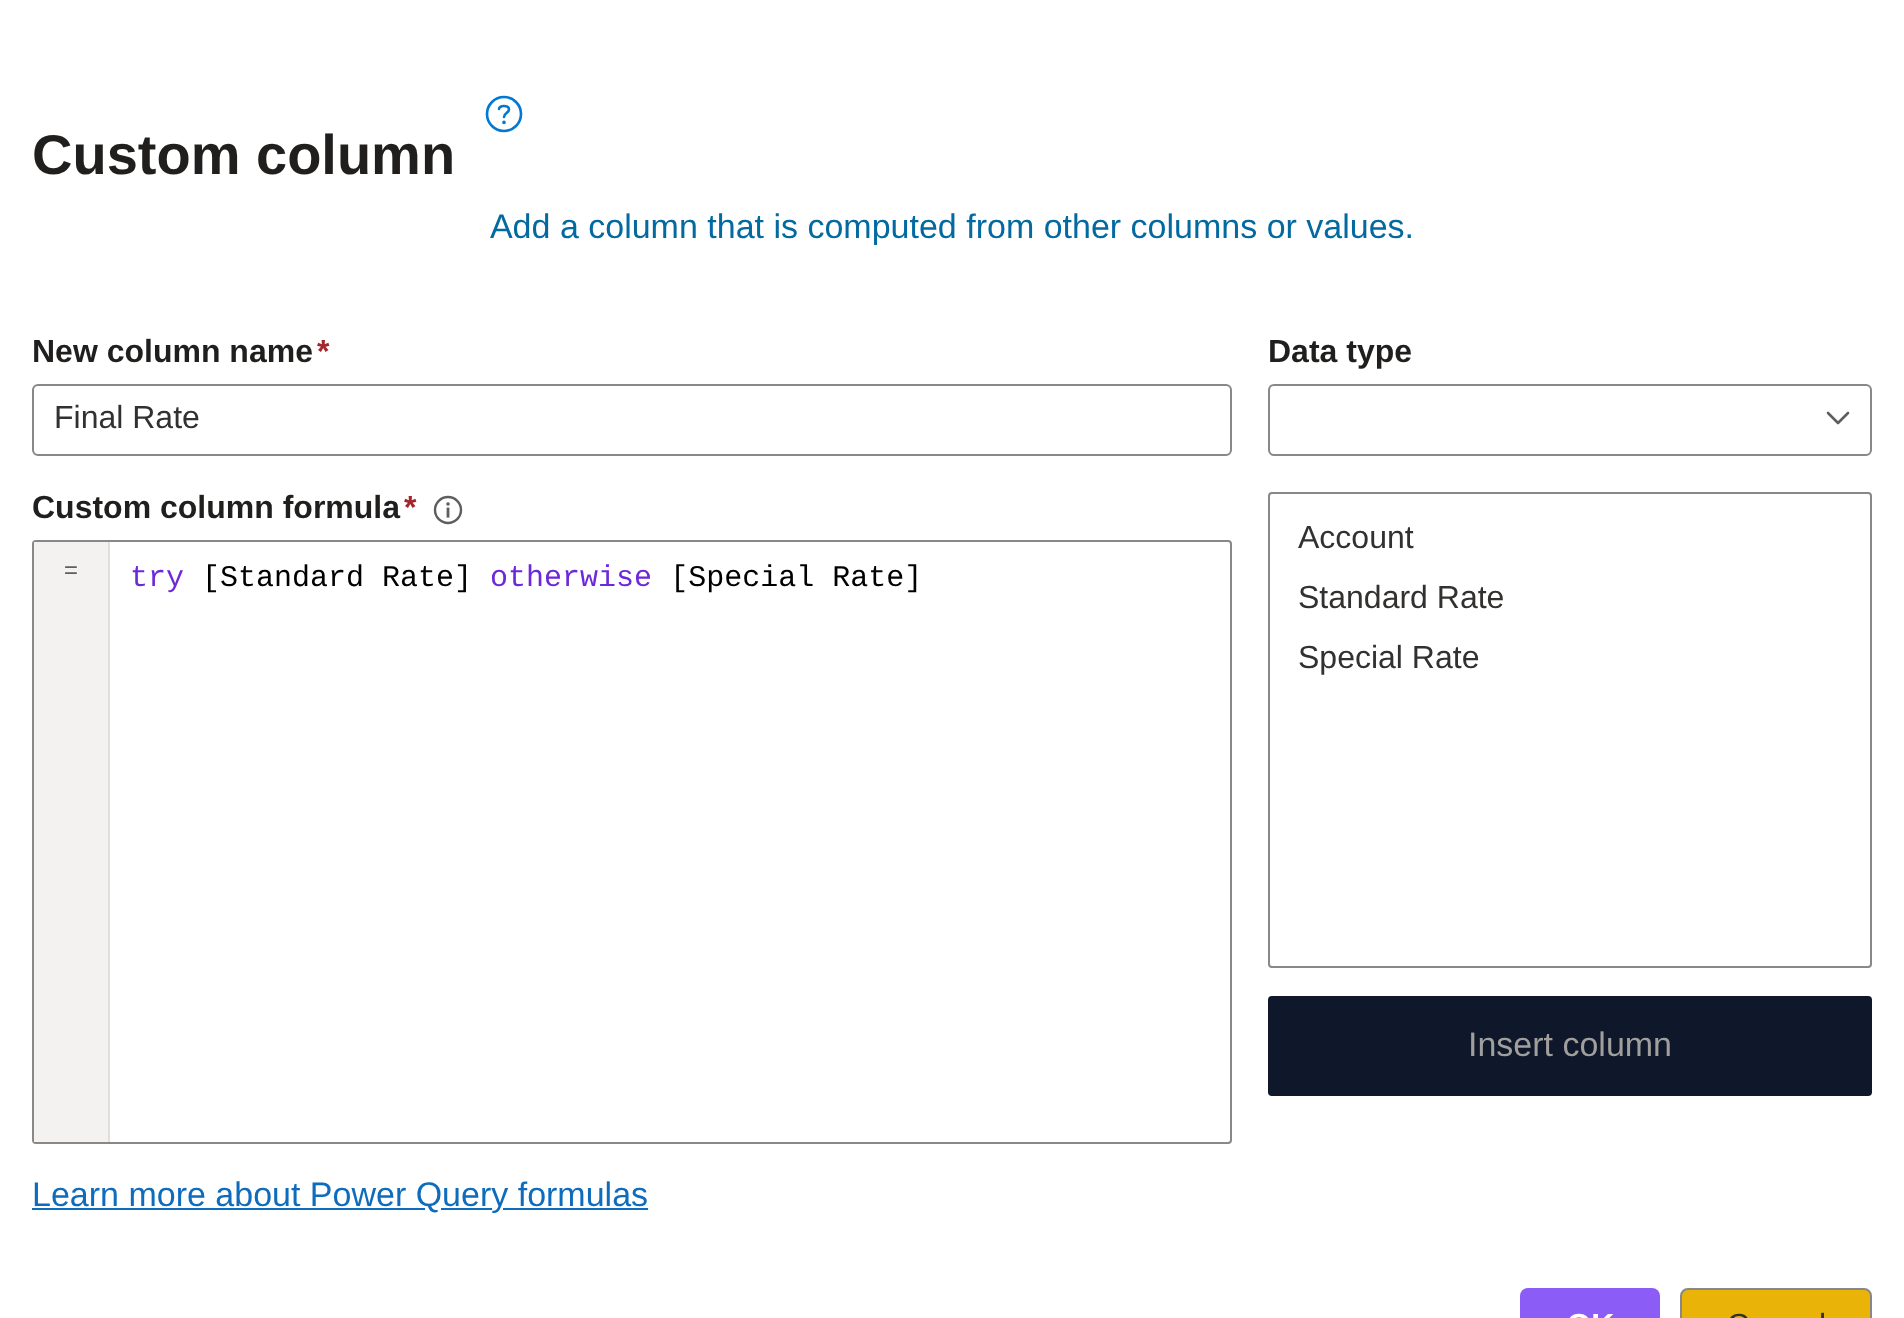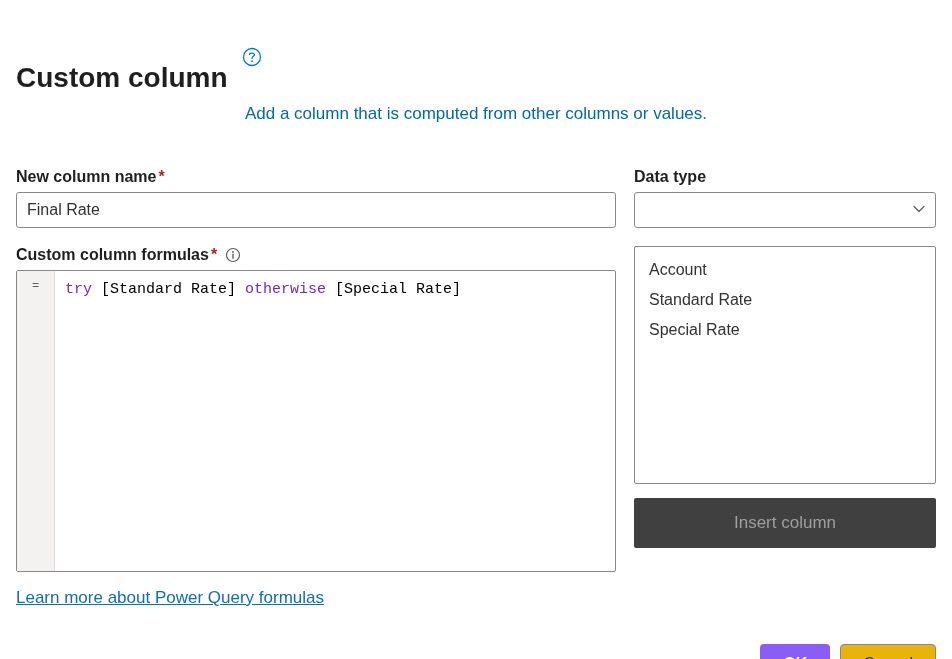--- a/index.html
+++ b/index.html
@@ -159,21 +159,21 @@
       font-size: 16px;
       color: #323130;
       cursor: pointer;
     }
     .insert-btn {
       margin-top: 14px;
       width: 100%;
       height: 50px;
       border: none;
       border-radius: 2px;
-      background: #404040;
+      background: #0f172a;
       color: #a19f9d;
       font-size: 17px;
       font-family: inherit;
       cursor: default;
     }
     .learn-link {
       display: inline-block;
       margin-top: 16px;
       color: #0f6cbd;
       font-size: 17px;
@@ -242,21 +242,21 @@
           </svg>
       </span>
     </div>
   </div>
 </div>
 
 <div class="formula-row">
   <div class="form-col-left">
     <div class="formula-label-row">
       <label class="field-label" style="margin-bottom:0">
-        <span>Custom column formulas</span><span class="required">*</span>
+        <span>Custom column formula</span><span class="required">*</span>
       </label>
       <span class="info-icon">
         <svg width="16" height="16" viewBox="0 0 16 16" fill="none">
           <circle cx="8" cy="8" r="6.5" stroke="currentColor" stroke-width="1.2"></circle>
           <circle cx="8" cy="5" r="0.9" fill="currentColor"></circle>
           <rect x="7.3" y="6.8" width="1.4" height="5" fill="currentColor"></rect>
         </svg>
       </span>
     </div>
     <div class="formula-editor">

